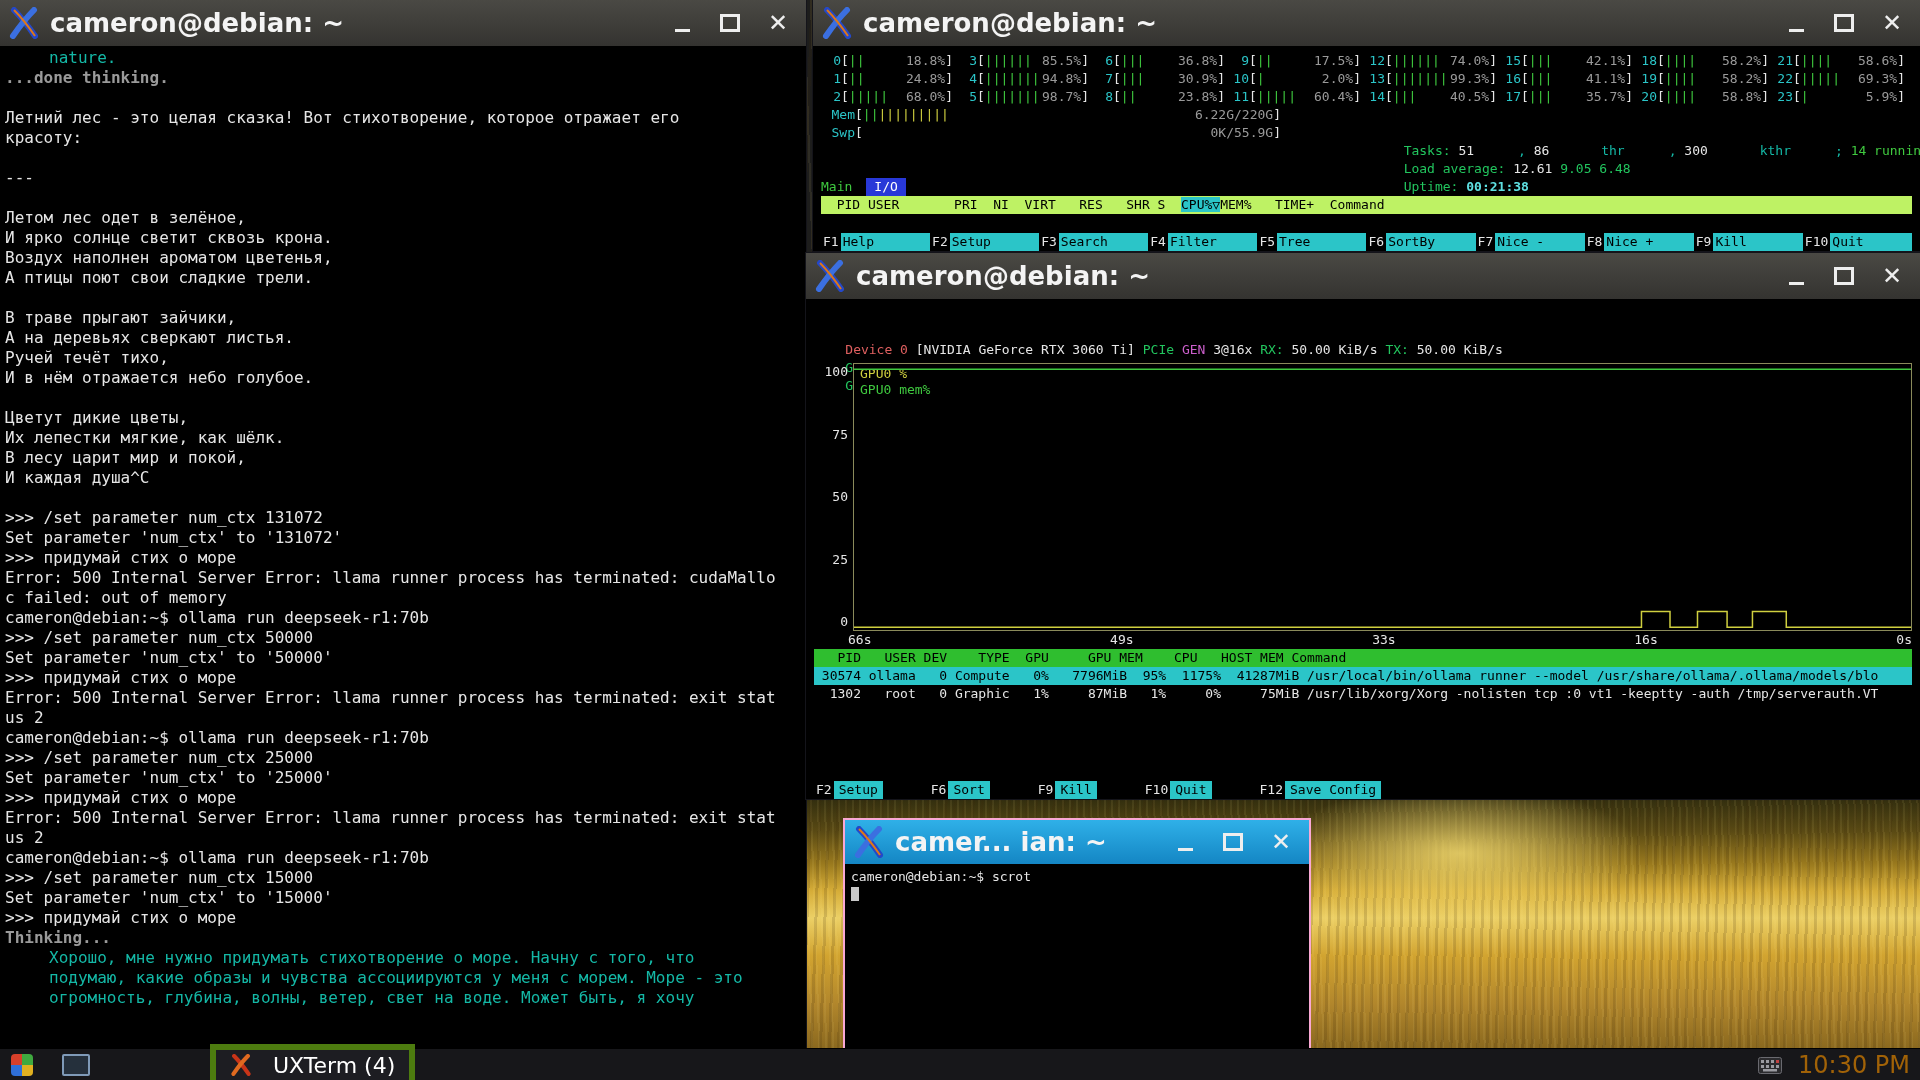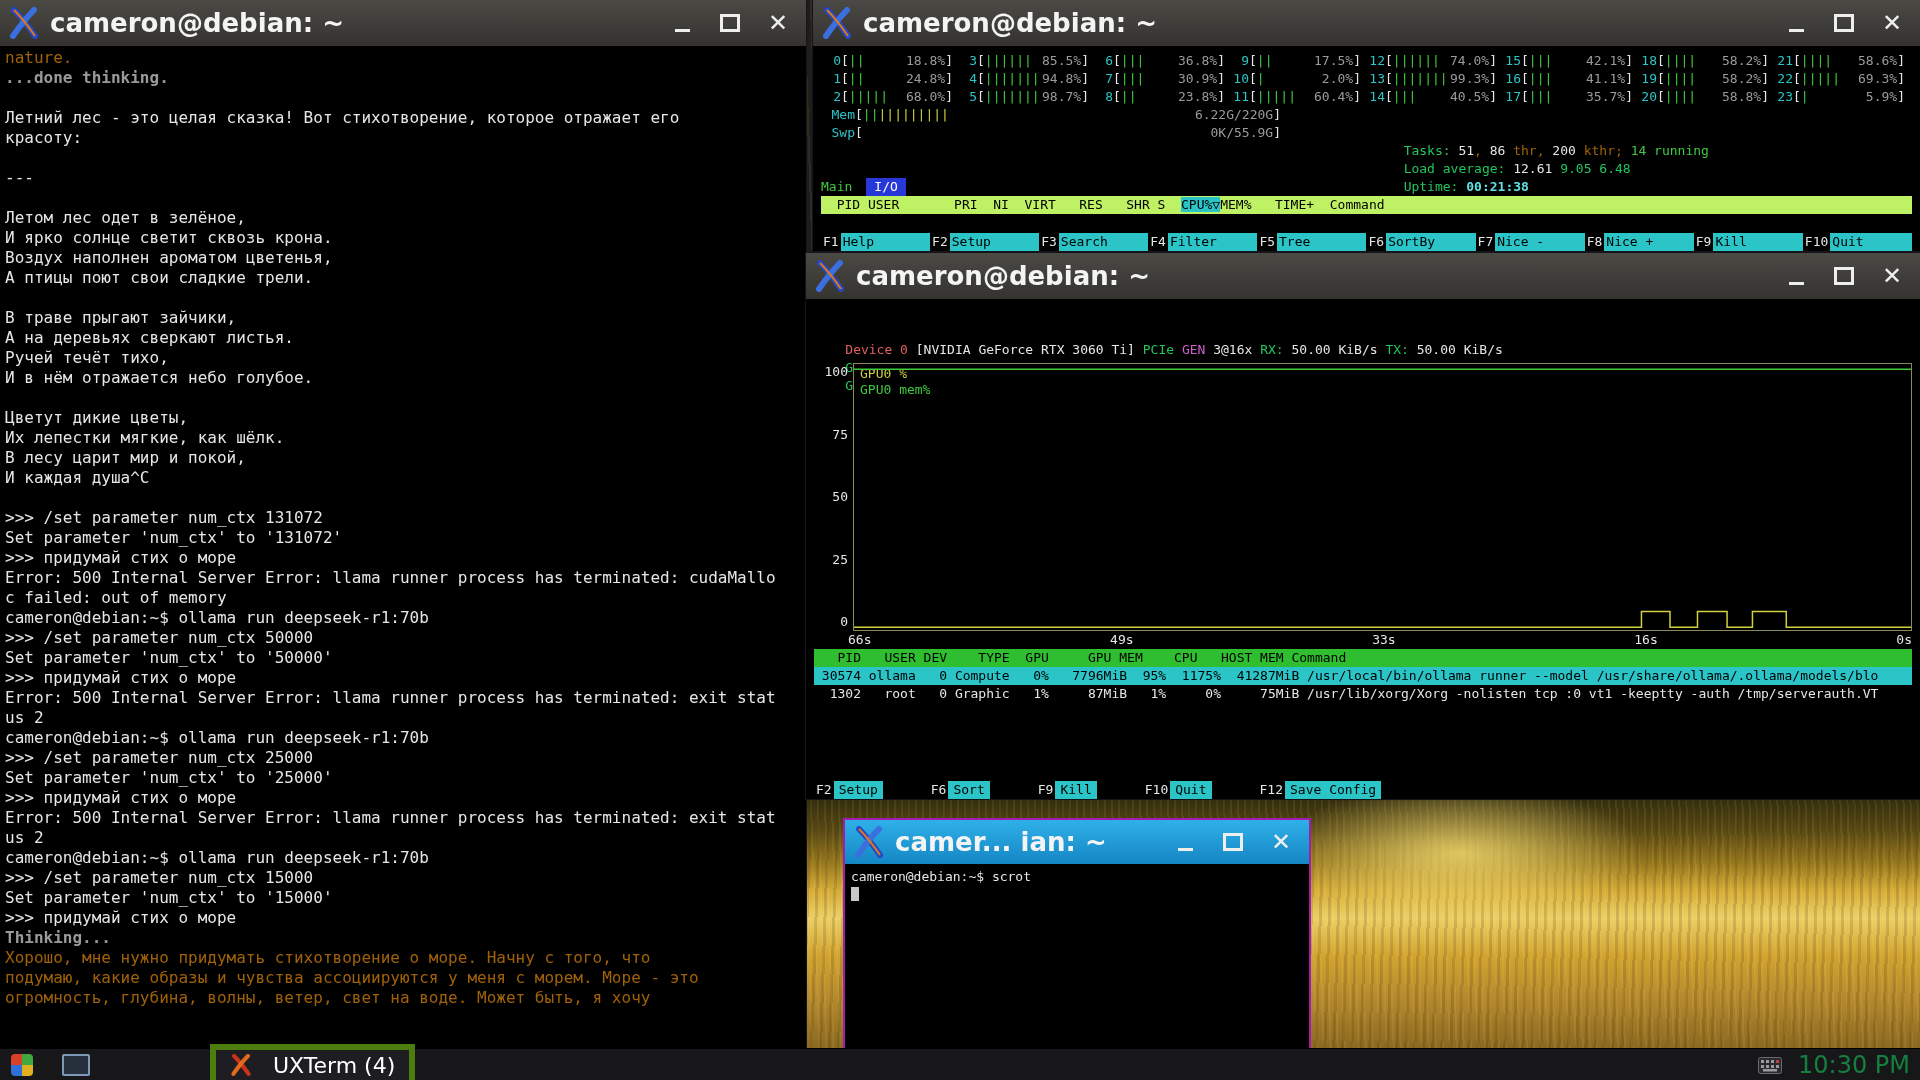--- a/index.html
+++ b/index.html
@@ -20,36 +20,36 @@
         #35300f 74.2%,#5a4a14 77%,
         #9a7a1e 80%,#d6ad38 82.5%,
         #ecd066 85%,#d2a430 88.5%,
         #b1862c 93%,#8b691f 97%,#7a5b1b 100%);
   }
   
   .window{position:absolute;background:#000;box-shadow:0 0 0 1px #14141a;z-index:2;overflow:hidden;}
   .win-left  {left:0;    top:0;    width:806px;  height:1048px;}
   .win-htop  {left:813px; top:0;   width:1107px; height:251px;}
   .win-nvtop {left:806px; top:253px;width:1114px; height:546px;}
-  .win-small {left:843px; top:818px;width:464px;  height:230px; border:2px solid #a21caf; box-shadow:none; z-index:4;}
+  .win-small {left:843px; top:818px;width:464px;  height:230px; border:2px solid #f9a8d4; box-shadow:none; z-index:4;}
   .titlebar{
     height:46px; display:flex; align-items:center; gap:10px; padding:0 8px;
     background:linear-gradient(#4a4944,#343330);
     font-family:"DejaVu Sans",sans-serif; user-select:none;
   }
   .titlebar.active{background:linear-gradient(#2fb0e8,#1486c4);}
   .title-text{color:#f4f4f4;font-weight:bold;font-size:26px;white-space:nowrap;overflow:hidden;flex:1;}
   .tb-btns{display:flex;align-items:center;gap:8px;}
   .tb-btn{width:40px;height:34px;display:flex;align-items:center;justify-content:center;color:#eee;cursor:default;}
   .g-min{width:15px;height:3px;background:#eee;margin-top:14px;}
   .g-max{width:14px;height:12px;border:3px solid #eee;}
   .g-close{font-size:24px;line-height:24px;font-weight:bold;}
   .uxicon{width:32px;height:32px;flex:none;}
   
-  .w{color:#e6e6e6;} .gy{color:#a16207;} .gyb{color:#9a9a9a;font-weight:bold;}
+  .w{color:#e6e6e6;} .gy{color:#14b8a6;margin-left:44px;} .gyb{color:#9a9a9a;font-weight:bold;}
   .cy{color:#22c55e;} .cyb{color:#5fe0e2;font-weight:bold;} .gn{color:#3fc93f;}
   .yl{color:#cfcf3f;} .mg{color:#cc5fcc;} .rd{color:#e06060;}
   
   .term-body{padding:2px 5px;font-size:16px;background:#000;height:1000px;}
   .tline{height:20px;line-height:20px;white-space:pre;overflow:hidden;}
   .cursor-solid{display:inline-block;width:8px;height:14px;background:#c8c8c8;vertical-align:text-bottom;}
   
   .htop-body{display:flex;flex-direction:column;height:199px;padding:6px 8px 0 8px;font-size:13px;line-height:18px;}
   .cpu-grid{display:grid;grid-template-rows:repeat(3,18px);grid-auto-flow:column;grid-auto-columns:136px;}
   .meter{display:flex;align-items:center;width:132px;height:18px;white-space:pre;}
@@ -103,21 +103,21 @@
   }
   .tb-left{display:flex;align-items:center;gap:26px;padding-left:8px;}
   .tb-icon{width:28px;height:26px;display:flex;align-items:center;justify-content:center;}
   .appmenu-grid{width:22px;height:22px;display:grid;grid-template-columns:11px 11px;grid-template-rows:11px 11px;border-radius:4px;overflow:hidden;}
   .appmenu-grid i{display:block;}
   .am1{background:#d8402a;} .am2{background:#3fa93f;} .am3{background:#2f6fd8;} .am4{background:#e0b020;}
   .deskicon{width:24px;height:18px;border:2px solid #7f9ab8;background:#25303c;border-radius:2px;}
   .tb-task{display:flex;align-items:center;gap:21px;margin-left:120px;padding:0 14px;height:30px;background:#1d1d22;border:6px solid #4d7c0f;}
   .tb-task-label{font-size:22px;color:#fff;white-space:nowrap;}
   .tb-right{margin-left:auto;display:flex;align-items:center;gap:16px;padding-right:10px;}
-  .tb-clock{font-size:24px;color:#15803d;white-space:nowrap;}
+  .tb-clock{font-size:24px;color:#a16207;white-space:nowrap;}
 </style>
 </head>
 <body>
 
 <div class="desktop"></div>
 
 <div class="window win-left">
   <div class="titlebar">
     <svg class="uxicon" viewBox="0 0 32 32">
       <path d="M6 3 Q16 13 27 29" stroke="#2448c8" stroke-width="6" fill="none" stroke-linecap="round"></path>
@@ -308,21 +308,21 @@
       </div>
     <div class="htop-mid">
       <div class="htop-meters">
         <div class="meter wide"><span class="cid">Mem</span><span class="brk">[</span><span class="bar">||</span><span class="bar-y">|||||||||</span><span class="pct">6.22G/220G</span><span class="brk">]</span></div>
         <div class="meter wide"><span class="cid">Swp</span><span class="brk">[</span><span class="bar"></span><span class="bar-y"></span><span class="pct">0K/55.9G</span><span class="brk">]</span></div>
         <div class="hline"></div>
       </div>
       <div class="htop-info">
         <div class="segline">
           
-        <span class="cy">Tasks: </span><span class="w">51</span><span class="gy">, </span><span class="w">86</span><span class="gy"> thr</span><span class="gy">, </span><span class="w">200</span><span class="gy"> kthr</span><span class="gy">; </span><span class="gn">14 running</span></div>
+        <span class="cy">Tasks: </span><span class="w">51</span><span class="gy">, </span><span class="w">86</span><span class="gy"> thr</span><span class="gy">, </span><span class="w">300</span><span class="gy"> kthr</span><span class="gy">; </span><span class="gn">14 running</span></div>
         <div class="segline">
           
         <span class="cy">Load average: </span><span class="w">12.61 </span><span class="cy">9.05 </span><span class="cy">6.48</span></div>
         <div class="segline">
           
         <span class="cy">Uptime: </span><span class="cyb">00:21:38</span></div>
       </div>
     </div>
     <div class="htop-tabs">
 

